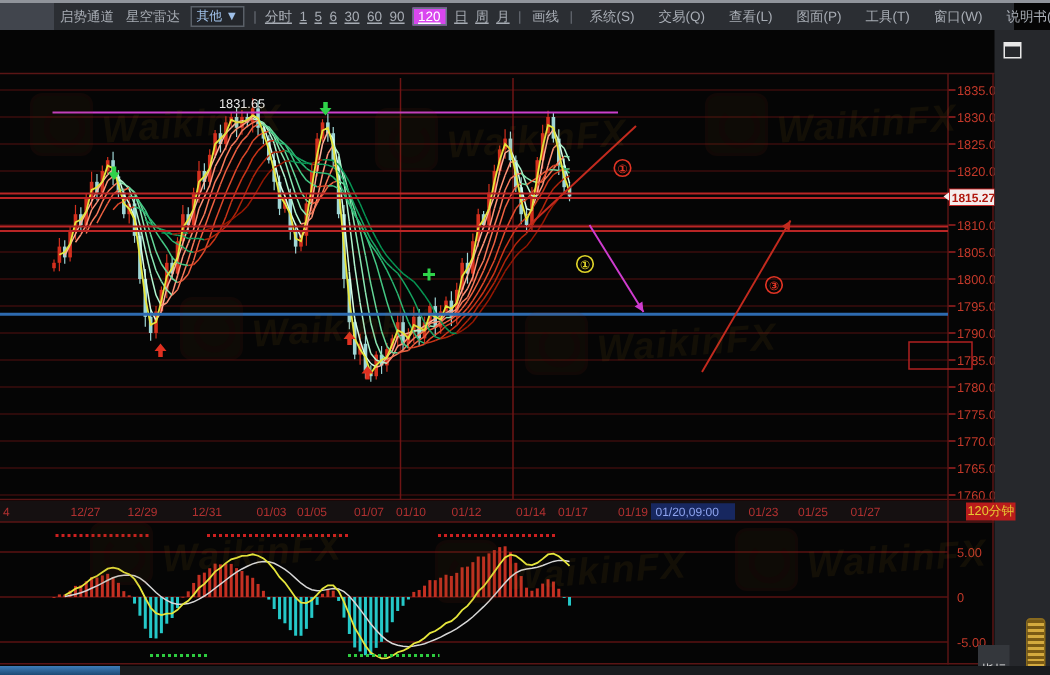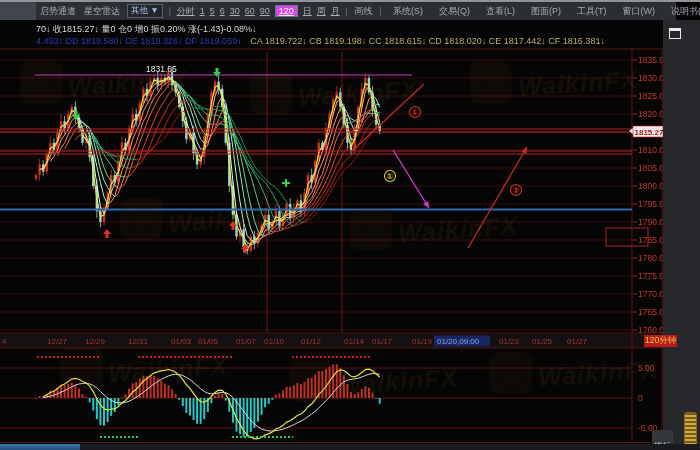--- a/index.html
+++ b/index.html
@@ -77,27 +77,20 @@
         <span class="menu">工具(T)</span>
         <span class="menu">窗口(W)</span>
         <span class="menu">说明书(H)</span>
         <span class="badge"></span>
         <span class="pane-ic">▫</span>
         <span class="pane-ic">✕</span>
         <div class="wbtn">－</div>
       </div>
   </div>
 
-  <div id="infobar">
-    <div class="l1">70↓ 收1815.27↓ 量0  仓0  增0  振0.20%  涨(-1.43)-0.08%↓</div>
-    <div class="l2">
-      <span class="blue">4.493↓  DD 1819.580↓  DE 1819.326↓  DF 1819.059↓</span>
-      <span class="yel">CA 1819.722↓  CB 1819.198↓  CC 1818.615↓  CD 1818.020↓  CE 1817.442↓  CF 1816.381↓</span>
-    </div>
-  </div>
 
   <svg id="chart" width="700" height="450">
       <g>
         <rect x="0" y="48" width="663" height="396" fill="#050505"></rect>
         <rect x="0" y="334" width="663" height="14" fill="#151011"></rect>
       </g>
       <g>
         <line x1="0" y1="60" x2="632" y2="60" stroke="#3a0d0d" stroke-width="1"></line>
         <line x1="632" y1="60" x2="637" y2="60" stroke="#a02020" stroke-width="1"></line>
         <text x="638" y="63" font-size="8.5px" fill="#c3392a">1835.00</text>

